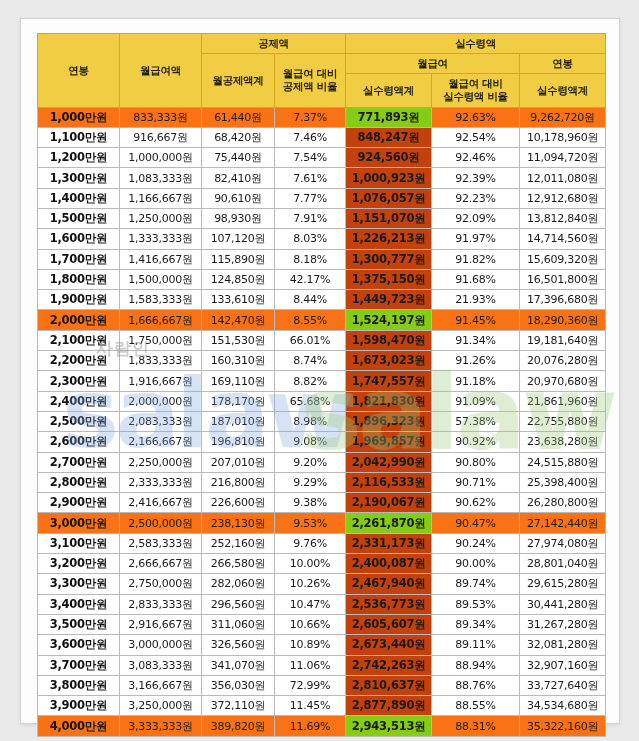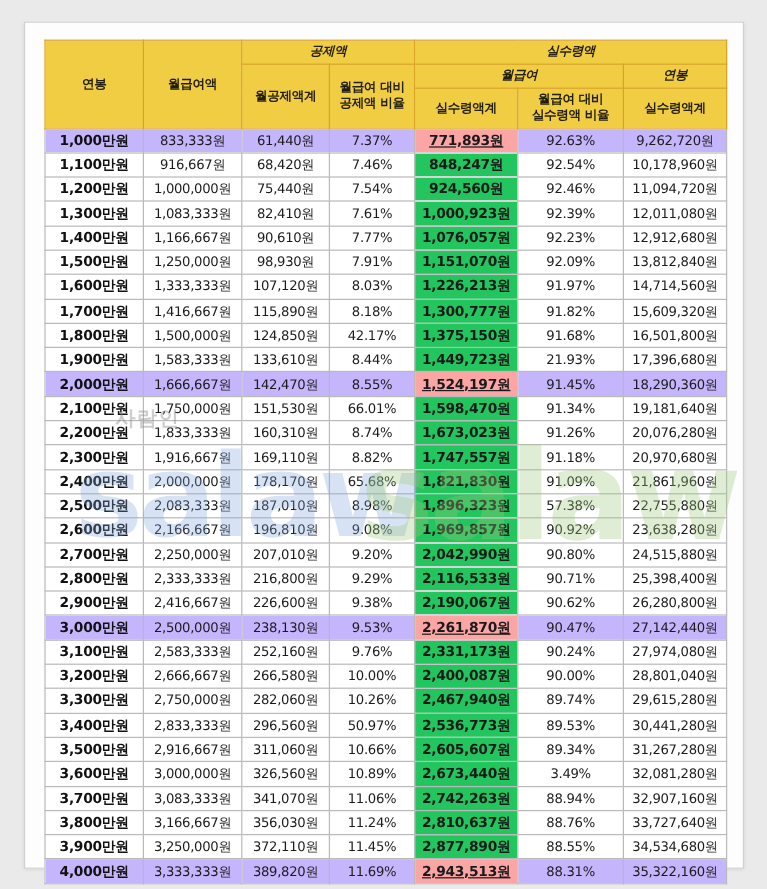--- a/index.html
+++ b/index.html
@@ -50,21 +50,21 @@
     border: 1px solid #d9a326;
     color: #231f10;
     font-weight: bold;
     font-size: 10.5px;
     line-height: 1.25;
     text-align: center;
     padding: 3px 1px;
     letter-spacing: -0.3px;
   }
   table.salary th.tall { height: 40px; }
-  table.salary th.grp { height: 17px; font-size: 10.5px; font-style: italic; }
+  table.salary th.grp { height: 17px; font-size: 10.5px; }
 
   table.salary td {
     border: 1px solid #b9b9b9;
     font-size: 11px;
     text-align: center;
     padding: 2px 3px;
     height: 20.3px;
     color: #1a1a1a;
     letter-spacing: -0.25px;
     white-space: nowrap;
@@ -72,27 +72,27 @@
     background: #ffffff;
   }
   
   table.salary td.col-annual {
     font-weight: bold;
     font-size: 11.5px;
     color: #111;
   }
   
   table.salary td.col-net {
-    background: #22c55e;
+    background: #c2410c;
     font-weight: bold;
     font-size: 11.5px;
   }
   
-  table.salary tr.hl td { background: #c4b5fd; }
-  table.salary tr.hl td.col-net { background: #fca5a5; text-decoration: underline; }
+  table.salary tr.hl td { background: #f97316; }
+  table.salary tr.hl td.col-net { background: #84cc16; }
 
   
   #watermark {
     position: absolute;
     left: 0; top: 0;
     width: 639px; height: 741px;
     pointer-events: none;
     z-index: 5;
   }
   .wm-text {
@@ -380,57 +380,57 @@
               <td>282,060원</td>
               <td>10.26%</td>
               <td class="col-net">2,467,940원</td>
               <td>89.74%</td>
               <td>29,615,280원</td>
             </tr>
             <tr>
               <td class="col-annual">3,400만원</td>
               <td>2,833,333원</td>
               <td>296,560원</td>
-              <td>50.97%</td>
+              <td>10.47%</td>
               <td class="col-net">2,536,773원</td>
               <td>89.53%</td>
               <td>30,441,280원</td>
             </tr>
             <tr>
               <td class="col-annual">3,500만원</td>
               <td>2,916,667원</td>
               <td>311,060원</td>
               <td>10.66%</td>
               <td class="col-net">2,605,607원</td>
               <td>89.34%</td>
               <td>31,267,280원</td>
             </tr>
             <tr>
               <td class="col-annual">3,600만원</td>
               <td>3,000,000원</td>
               <td>326,560원</td>
               <td>10.89%</td>
               <td class="col-net">2,673,440원</td>
-              <td>3.49%</td>
+              <td>89.11%</td>
               <td>32,081,280원</td>
             </tr>
             <tr>
               <td class="col-annual">3,700만원</td>
               <td>3,083,333원</td>
               <td>341,070원</td>
               <td>11.06%</td>
               <td class="col-net">2,742,263원</td>
               <td>88.94%</td>
               <td>32,907,160원</td>
             </tr>
             <tr>
               <td class="col-annual">3,800만원</td>
               <td>3,166,667원</td>
               <td>356,030원</td>
-              <td>11.24%</td>
+              <td>72.99%</td>
               <td class="col-net">2,810,637원</td>
               <td>88.76%</td>
               <td>33,727,640원</td>
             </tr>
             <tr>
               <td class="col-annual">3,900만원</td>
               <td>3,250,000원</td>
               <td>372,110원</td>
               <td>11.45%</td>
               <td class="col-net">2,877,890원</td>

